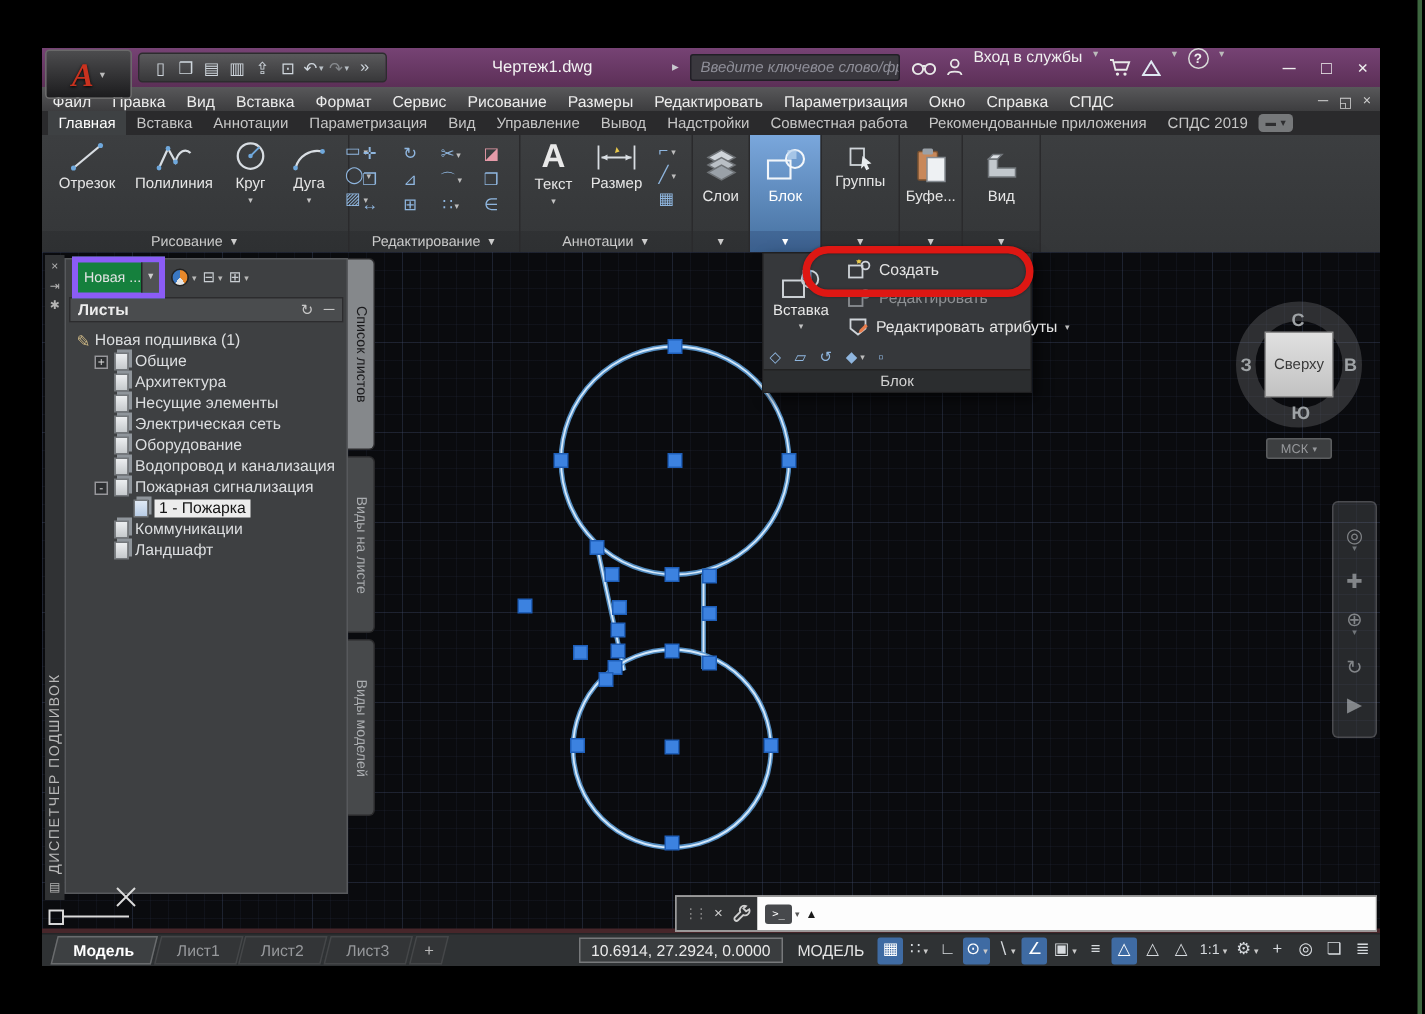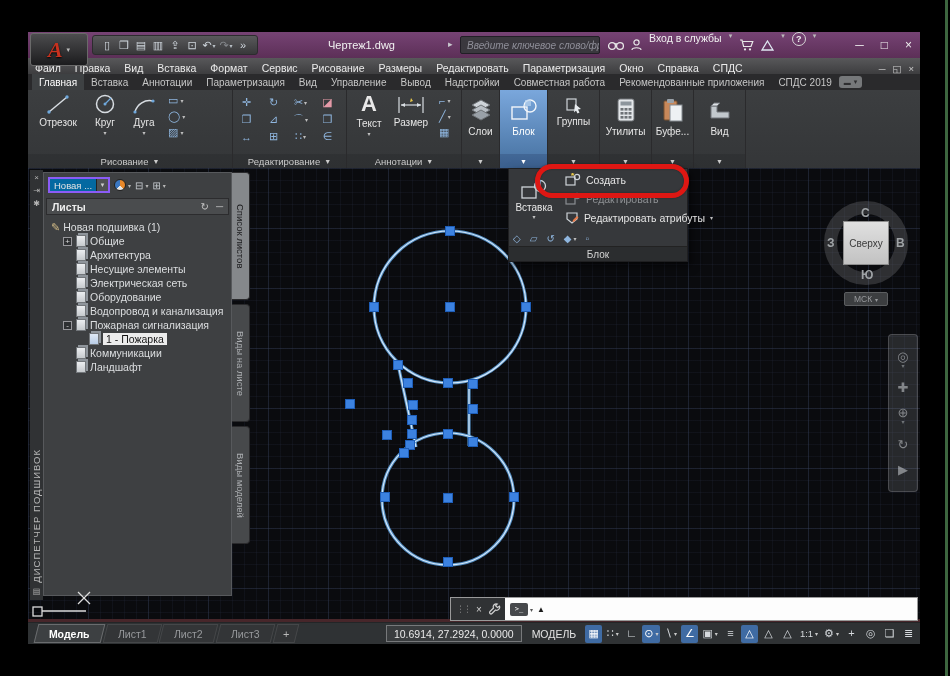--- a/index.html
+++ b/index.html
@@ -73,21 +73,21 @@
 #canvas{position:absolute;left:0;top:136px;width:892px;height:454px;overflow:hidden;background-color:#0a0b0e;background-image:linear-gradient(rgba(60,72,100,.30) 1px,transparent 1px),linear-gradient(90deg,rgba(60,72,100,.30) 1px,transparent 1px),linear-gradient(rgba(52,60,84,.16) 1px,transparent 1px),linear-gradient(90deg,rgba(52,60,84,.16) 1px,transparent 1px);background-size:60px 60px,60px 60px,12px 12px,12px 12px}
 #canvas .bottomline{position:absolute;left:0;bottom:0;width:100%;height:3px;background:#47262a}
 #draw-svg{position:absolute;left:0;top:0}
 
 .pal-strip{position:absolute;left:2px;top:2px;width:13px;height:430px;background:#303234;display:flex;flex-direction:column;align-items:center;padding-top:3px}
 .pal-strip .s-ico{font-size:8px;color:#b4b4b4;height:13px}
 .pal-title-v{flex:1;display:flex;align-items:flex-end;justify-content:center;padding-bottom:4px}
 .pal-title-v span{writing-mode:vertical-rl;transform:rotate(180deg);font-size:9.5px;letter-spacing:1px;color:#b8b8b8;white-space:nowrap}
 .pal-main{position:absolute;left:15px;top:4px;width:189px;height:424px;background:#3e4042;border:1px solid #57595c}
 .pal-toolbar{height:24px;display:flex;align-items:center;gap:4px;padding:0 4px}
-.pal-select{width:62px;height:16px;background:#0369a1;border:2px solid #8b5cf6;display:flex;align-items:center;font-size:9.5px;color:#e4e4e4}
+.pal-select{width:62px;height:28px;background:#15803d;border:4px solid #8b5cf6;display:flex;align-items:center;font-size:9.5px;color:#e4e4e4}
 .pal-select .lbl{flex:1;padding-left:4px;white-space:nowrap;overflow:hidden}
 .pal-select .dd{width:12px;height:100%;border-left:1px solid #232325;display:flex;align-items:center;justify-content:center;font-size:6px;color:#ccc;background:#505254}
 .pal-tbico{display:flex;align-items:center;gap:2px}
 .pal-tbico .arr{font-size:6px;color:#b8b8b8}
 .sphere{width:12px;height:12px;border-radius:50%;background:conic-gradient(#e8882a 0 140deg,#e6e6e6 140deg 220deg,#3a77c2 220deg 360deg);border:1px solid #222}
 .boxico{font-size:10px;color:#c9ced3}
 .pal-header{margin:1px 2px;height:17px;background:#4a4c4e;border:1px solid #2c2c2e;display:flex;align-items:center;font-size:10.5px;color:#ececec;padding:0 5px;font-weight:bold}
 .pal-header .hic{margin-left:auto;font-weight:normal;font-size:10px;color:#c6c6c6;display:flex;gap:7px}
 #tree{padding:4px 2px 0 2px;font-size:10.5px}
 .t-row{height:14px;display:flex;align-items:center;color:#dcdee0;white-space:nowrap}
@@ -275,20 +275,31 @@
           <div class="btool" style="width:52px">
             <span>
                 <svg width="26" height="23">
                   <line x1="4" y1="19" x2="22" y2="4" stroke="#d8dde2" stroke-width="1.5"></line>
                   <circle cx="4" cy="19" r="1.7" fill="#6fa8dc"></circle>
                   <circle cx="22" cy="4" r="1.7" fill="#6fa8dc"></circle>
                 </svg>
               </span>
             <span class="blabel">Отрезок</span>
           </div>
+          <div class="btool" style="width:60px">
+            <span>
+                <svg width="26" height="23">
+                  <path d="M3 19 L9 6 L14 15 C16 7 21 6 24 9" fill="none" stroke="#d8dde2" stroke-width="1.5"></path>
+                  <circle cx="3" cy="19" r="1.6" fill="#6fa8dc"></circle>
+                  <circle cx="9" cy="6" r="1.6" fill="#6fa8dc"></circle>
+                  <circle cx="14" cy="15" r="1.6" fill="#6fa8dc"></circle>
+                </svg>
+              </span>
+            <span class="blabel">Полилиния</span>
+          </div>
           <div class="btool" style="width:38px">
             <span>
                 <svg width="24" height="23">
                   <circle cx="12" cy="11" r="8.5" fill="none" stroke="#d8dde2" stroke-width="1.5"></circle>
                   <line x1="12" y1="11" x2="18" y2="5" stroke="#6fa8dc" stroke-width="1.2"></line>
                   <circle cx="12" cy="11" r="1.5" fill="#6fa8dc"></circle>
                 </svg>
               </span>
             <span class="blabel">Круг</span>
             <span class="arr">▾</span>
@@ -447,43 +458,20 @@
               <rect x="2" y="3" width="9" height="11" fill="none" stroke="#cfd4d9" stroke-width="1.2"></rect>
               <path d="M10 8 l6 5 -3 0.5 1.5 3 -2 1 -1.5-3 -2 2 Z" fill="#e8ecef"></path>
             </svg>
           </span>
         <span class="bp-label">Группы</span>
         <div class="pfoot">
             <span class="arr">▼</span>
           </div>
       </div>
 
-      <div class="panel bigpanel" style="width:52px">
-        <span class="bp-icon">
-            <svg width="20" height="26">
-              <rect x="2" y="2" width="16" height="22" rx="2" fill="#e4e7ea" stroke="#6e7276"></rect>
-              <rect x="4.5" y="4.5" width="11" height="4" fill="#8d959c"></rect>
-              <g fill="#6e7276">
-                <rect x="4.5" y="11" width="3" height="2.6"></rect>
-                <rect x="8.5" y="11" width="3" height="2.6"></rect>
-                <rect x="12.5" y="11" width="3" height="2.6"></rect>
-                <rect x="4.5" y="15" width="3" height="2.6"></rect>
-                <rect x="8.5" y="15" width="3" height="2.6"></rect>
-                <rect x="12.5" y="15" width="3" height="2.6"></rect>
-                <rect x="4.5" y="19" width="3" height="2.6"></rect>
-                <rect x="8.5" y="19" width="3" height="2.6"></rect>
-                <rect x="12.5" y="19" width="3" height="2.6"></rect>
-              </g>
-            </svg>
-          </span>
-        <span class="bp-label">Утилиты</span>
-        <div class="pfoot">
-            <span class="arr">▼</span>
-          </div>
-      </div>
 
       <div class="panel bigpanel" style="width:42px">
         <span class="bp-icon">
             <svg width="22" height="26">
               <rect x="2" y="4" width="13" height="19" rx="1" fill="#c8885a" stroke="#7a5230"></rect>
               <rect x="5" y="2" width="7" height="4" rx="1" fill="#9aa1a8"></rect>
               <rect x="8" y="8" width="12" height="16" fill="#eef1f3" stroke="#7d8democ186" stroke-width="0"></rect>
               <rect x="8" y="8" width="12" height="16" fill="#eef1f3" stroke="#858b91"></rect>
             </svg>
           </span>

